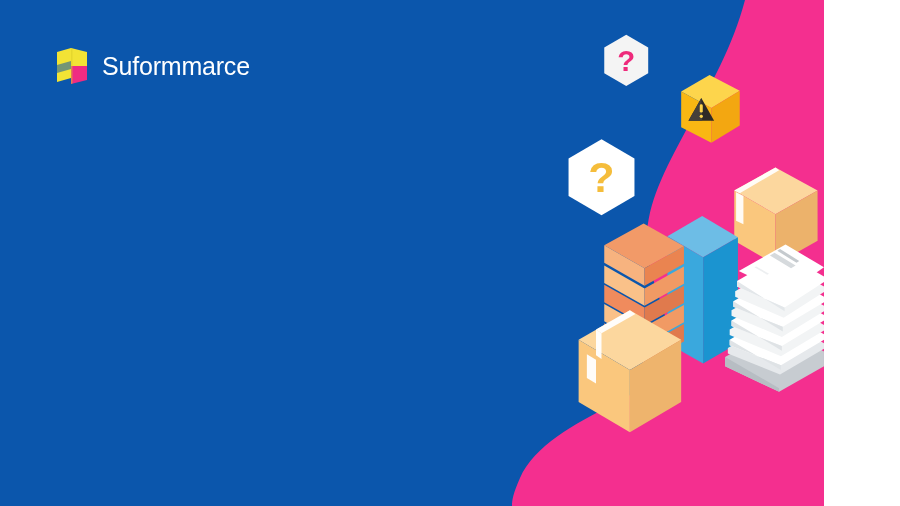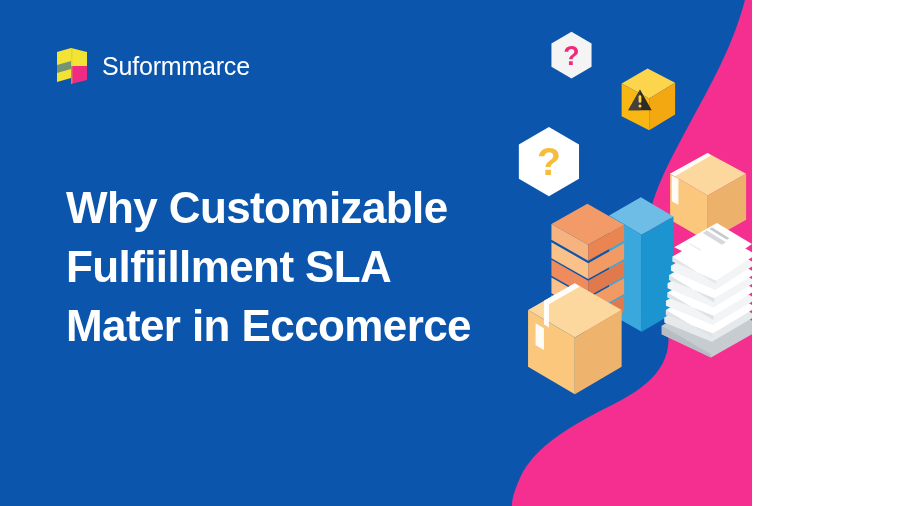--- a/index.html
+++ b/index.html
@@ -3,21 +3,21 @@
 <meta charset="utf-8">
 <title>Banner</title>
 <style>
   html, body {
     margin: 0;
     padding: 0;
     background: #ffffff;
   }
   #banner {
     position: relative;
-    width: 752px;
+    width: 824px;
     height: 506px;
     overflow: hidden;
     background: #8b5cf6;
     font-family: "Liberation Sans", sans-serif;
     user-select: none;
   }
   .bg-layer {
     position: absolute;
     inset: 0;
     width: 900px;
@@ -95,25 +95,20 @@
     <svg class="brand-mark" viewBox="0 0 34 36" aria-hidden="true">
       <polygon points="2,4 16,0 16,30 2,34" fill="#f2e335"></polygon>
       <polygon points="16,0 32,4 32,18 16,18" fill="#f2e335"></polygon>
       <polygon points="16,18 32,18 32,32 16,36" fill="#ef2c82"></polygon>
       <polygon points="2,17 16,13 16,21 2,25" fill="#0b56ac" opacity="0.55"></polygon>
       <polygon points="16,0 16,36 17.5,35.6 17.5,0.4" fill="#d9cb28" opacity="0.5"></polygon>
     </svg>
     <span class="brand-name">Suformmarce</span>
   </div>
 
-  <h1 class="headline">
-    <span class="hl-line">Why Customizable</span>
-    <span class="hl-line">Fulfiillment SLA</span>
-    <span class="hl-line">Mater in Eccomerce</span>
-  </h1>
 
   <svg class="illus" viewBox="0 0 900 506" preserveAspectRatio="none" aria-hidden="true">
 
     <g>
       <polygon points="684,38 708,52 708,80 684,94 660,80 660,52" fill="#f4f4f4"></polygon>
       <text x="684" y="78" text-anchor="middle" font-family="Liberation Sans, sans-serif" font-size="32" font-weight="700" fill="#ee2a7b">?</text>
     </g>
 
     <g>
       <polygon points="744,100 775,82 808,99 777,118" fill="#fdd54c"></polygon>

